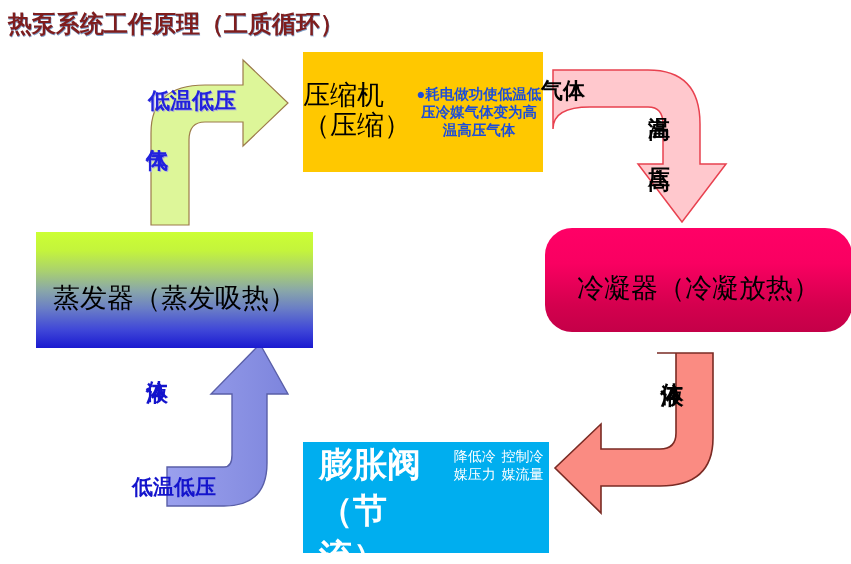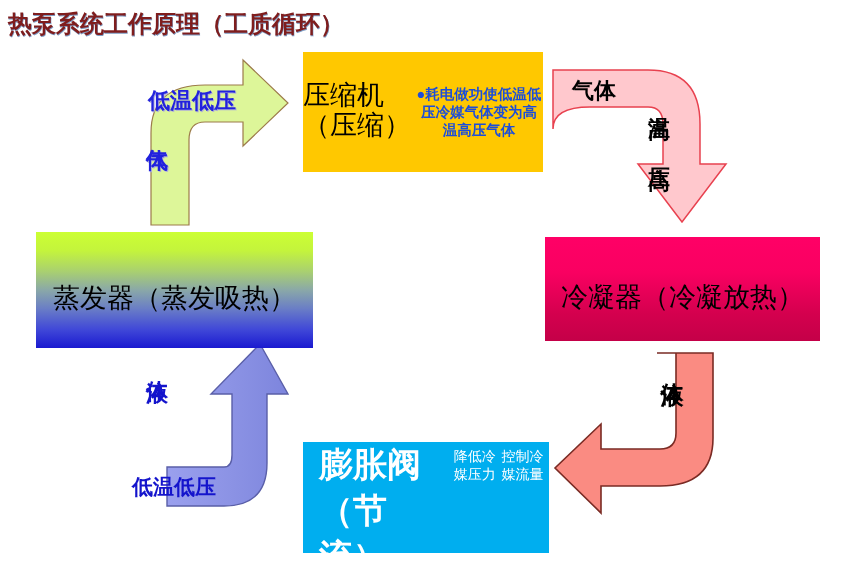--- a/index.html
+++ b/index.html
@@ -82,24 +82,25 @@
     font-size: 27px;
     color: #000000;
     font-family: "DejaVu Serif", "Liberation Serif", serif;
     position: relative;
     top: 8px;
   }
 
   
   #box-condenser {
     left: 545px;
-    top: 237px;
-    width: 275px;
+    top: 228px;
+    width: 307px;
     height: 104px;
     background: linear-gradient(to bottom, #ff0066 0%, #fb0062 30%, #d6004f 72%, #c40048 100%);
+    border-radius: 27px;
   }
   #box-condenser .box-title {
     font-size: 27px;
     color: #000000;
     font-family: "DejaVu Serif", "Liberation Serif", serif;
     position: relative;
     top: 8px;
   }
 
   
@@ -153,21 +154,21 @@
     left: 146px; top: 131px;
     font-size: 22px;
     color: #2222dd;
     font-family: "DejaVu Serif", "Liberation Serif", serif;
     text-shadow: 1px 1px 0 #b0b0d8;
     line-height: 1.05;
   }
 
   
   #lbl-pink-1 {
-    left: 572px; top: 76px;
+    left: 541px; top: 76px;
     font-size: 22px;
     color: #000000;
     font-family: Liberation Serif, serif;
   }
   #lbl-pink-2 {
     left: 648px; top: 99px;
     font-size: 22px;
     color: #000000;
     font-family: "DejaVu Serif", "Liberation Serif", serif;
     line-height: 1.05;

